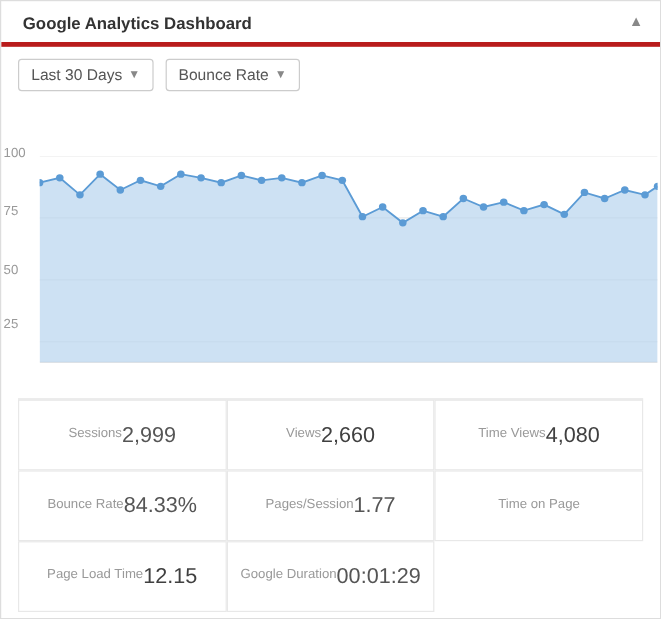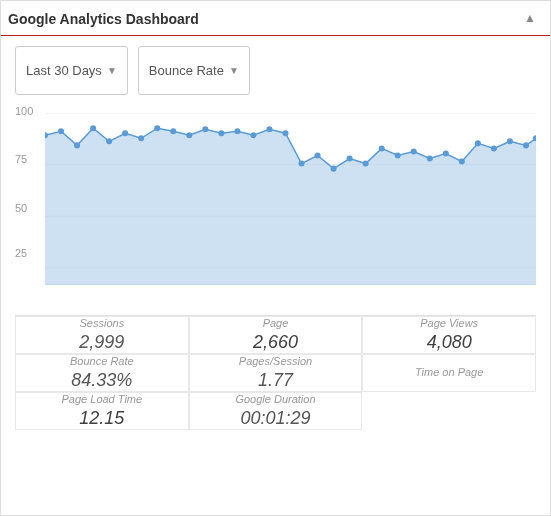--- a/index.html
+++ b/index.html
@@ -9,81 +9,81 @@
       width: 551px;
       min-height: 516px;
       border: 1px solid #ddd;
       font-size: 13px;
       color: #555;
     }
     .header {
       display: flex;
       justify-content: space-between;
       align-items: flex-start;
-      padding: 10px 14px 8px 7px;
-      border-bottom: 1px solid #b91c1c;
+      padding: 10px 14px 8px 18px;
+      border-bottom: 4px solid #b91c1c;
     }
     .header-title {
       font-size: 14px;
       font-weight: bold;
       color: #333;
     }
     .header-arrow {
       font-size: 12px;
       color: #888;
     }
     .toolbar {
       display: flex;
       align-items: center;
       gap: 10px;
       padding: 10px 14px;
     }
     .dropdown-btn {
       display: flex;
       align-items: center;
       gap: 5px;
-      padding: 16px 10px;
+      padding: 5px 10px;
       border: 1px solid #ccc;
       border-radius: 3px;
       background: #fff;
       cursor: pointer;
       font-size: 13px;
       color: #555;
     }
     .dropdown-btn .arrow {
       font-size: 10px;
       color: #888;
     }
     .chart-area {
-      padding: 0 14px;
+      padding: 0 2px;
       position: relative;
       height: 200px;
       margin-bottom: 10px;
+      margin-top: 36px;
     }
     .chart-container {
       position: relative;
       width: 100%;
       height: 100%;
     }
     .stats-grid {
       display: grid;
       grid-template-columns: 1fr 1fr 1fr;
       gap: 0;
       border-top: 1px solid #e0e0e0;
       margin: 0 14px;
     }
     .stat-cell {
       display: flex;
-      flex-direction: column;
+      flex-direction: row;
       align-items: center;
       justify-content: center;
-      padding: 0 6px;
+      padding: 18px 6px;
       border: 1px solid #e8e8e8;
       text-align: center;
-      font-style: italic;
     }
     .stat-label {
       font-size: 11px;
       color: #999;
       margin-bottom: 3px;
     }
     .stat-value {
       font-size: 18px;
       color: #404040;
       font-weight: 500;
@@ -168,25 +168,25 @@
     </svg>
   </div>
 </div>
 
 <div class="stats-grid" id="stats-grid">
 <div class="stat-cell">
       <div class="stat-label">Sessions</div>
       <div class="stat-value dark">2,999</div>
     </div>
     <div class="stat-cell">
-      <div class="stat-label">Page</div>
+      <div class="stat-label">Views</div>
       <div class="stat-value">2,660</div>
     </div>
     <div class="stat-cell">
-      <div class="stat-label">Page Views</div>
+      <div class="stat-label">Time Views</div>
       <div class="stat-value">4,080</div>
     </div>
     <div class="stat-cell">
       <div class="stat-label">Bounce Rate</div>
       <div class="stat-value dark">84.33%</div>
     </div>
     <div class="stat-cell">
       <div class="stat-label">Pages/Session</div>
       <div class="stat-value dark">1.77</div>
     </div>

